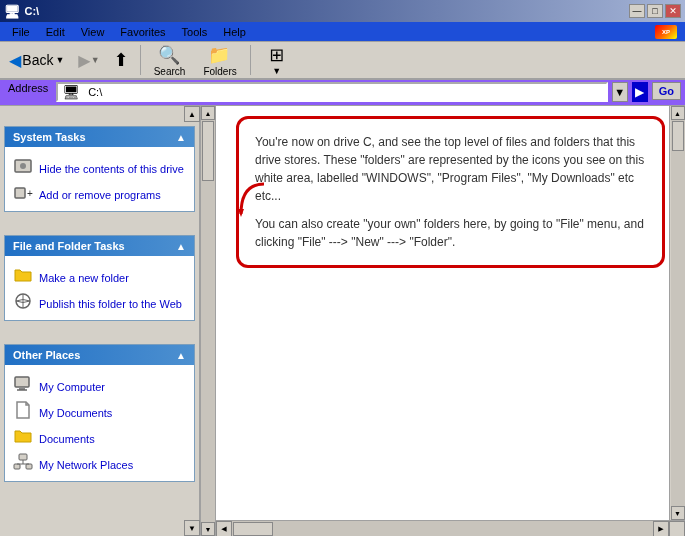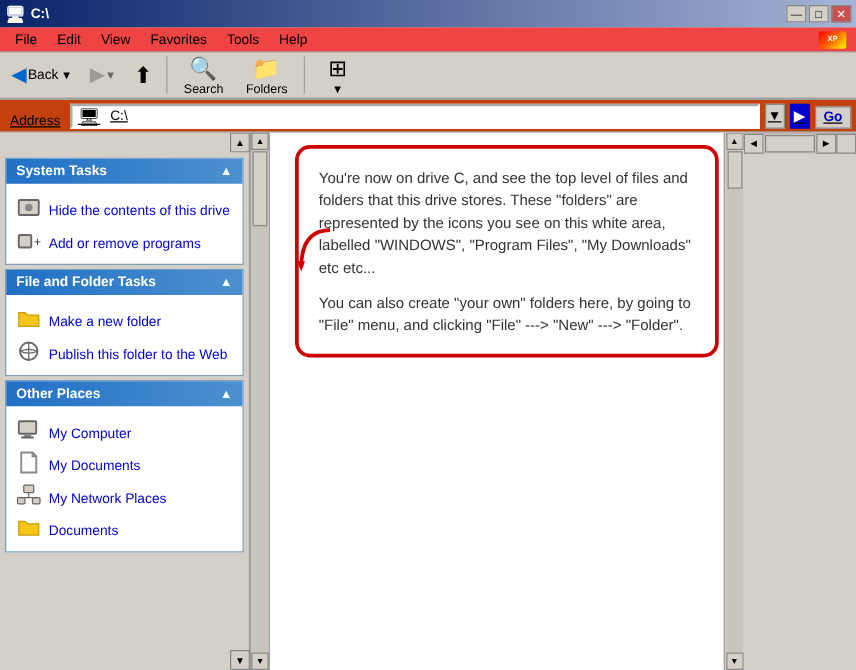--- a/index.html
+++ b/index.html
@@ -23,21 +23,21 @@
       background: #d4d0c8;
       border: 1px solid #888;
       font-size: 9px;
       display: flex; align-items: center; justify-content: center;
       cursor: pointer;
       color: black;
     }
 
     
     .menu-bar {
-      background: #ef4444;
+      background: #1d4ed8;
       height: 20px;
       display: flex;
       align-items: center;
       padding: 0 4px;
       border-bottom: 1px solid #a0a0a0;
     }
     .menu-item {
       padding: 2px 8px;
       font-size: 11px;
       cursor: pointer;
@@ -71,28 +71,27 @@
       cursor: pointer;
       font-size: 10px;
       border: 1px solid transparent;
     }
     .back-btn { display: flex; align-items: center; gap: 1px; }
     .arrow-left { color: #0066cc; font-size: 16px; }
     .arrow-right { color: #666; font-size: 16px; }
 
     
     .address-bar {
-      background: #c2410c;
+      background: #8b5cf6;
       height: 26px;
       display: flex;
-      align-items: flex-end;
+      align-items: flex-start;
       padding: 2px 4px;
       border-bottom: 1px solid #a0a0a0;
       gap: 4px;
-      text-decoration: underline;
     }
     .address-label { font-size: 11px; padding: 0 4px; }
     .address-input {
       flex: 1;
       height: 20px;
       border: 2px inset #fff;
       background: white;
       padding: 0 4px;
       font-size: 11px;
       display: flex;
@@ -130,21 +129,21 @@
       width: 200px;
       min-width: 200px;
       background: #d4d0c8;
       overflow-y: auto;
       border-right: 1px solid #a0a0a0;
       padding: 4px;
     }
 
     
     .task-panel {
-      margin-bottom: 3px;
+      margin-bottom: 23px;
       border: 1px solid #7b9ebd;
       background: white;
     }
     .task-panel-header {
       background: linear-gradient(to right, #2170c5, #4d90d0);
       color: white;
       padding: 4px 8px;
       font-size: 11px;
       font-weight: bold;
       display: flex;
@@ -268,21 +267,21 @@
   <div style="flex:1"></div>
   <div class="xp-logo" style="margin-right:4px;">
     <span style="color:white;font-weight:bold;font-size:6px;">XP</span>
   </div>
 </div>
 
 <div class="toolbar">
 
   <div class="nav-btn back-btn">
     <span class="arrow-left">◀</span>
-    <span style="font-size:11px;">Back</span>
+    <span style="font-size:14px;">Back</span>
     <span style="font-size:9px;margin-left:1px;">▼</span>
   </div>
 
   <div class="nav-btn" style="opacity:0.5;">
     <span class="arrow-right">▶</span>
     <span style="font-size:9px;">▼</span>
   </div>
 
   <div class="nav-btn">
     <span style="font-size:18px;">⬆</span>
@@ -403,57 +402,57 @@
               <svg width="20" height="20" viewBox="0 0 20 20">
                   <path d="M4 2 L13 2 L16 5 L16 18 L4 18 Z" fill="white" stroke="#888" stroke-width="1.5"></path>
                   <path d="M13 2 L13 5 L16 5" fill="none" stroke="#888" stroke-width="1.5"></path>
                 </svg>
             </span>
             <span class="task-text">My Documents</span>
           </div>
           <div class="task-item">
             <span class="task-icon">
               <svg width="20" height="20" viewBox="0 0 20 20">
+                  <path d="M2 5 L2 16 L18 16 L18 7 L9 7 L7 5 Z" fill="#f5c518" stroke="#c8a000" stroke-width="1"></path>
+                </svg>
+            </span>
+            <span class="task-text">Documents</span>
+          </div>
+          <div class="task-item">
+            <span class="task-icon">
+              <svg width="20" height="20" viewBox="0 0 20 20">
                   <rect x="6" y="2" width="8" height="6" rx="1" fill="#d4d0c8" stroke="#666" stroke-width="1"></rect>
                   <rect x="1" y="12" width="6" height="5" rx="1" fill="#d4d0c8" stroke="#666" stroke-width="1"></rect>
                   <rect x="13" y="12" width="6" height="5" rx="1" fill="#d4d0c8" stroke="#666" stroke-width="1"></rect>
                   <line x1="10" y1="8" x2="10" y2="12" stroke="#666" stroke-width="1"></line>
                   <line x1="4" y1="12" x2="16" y2="12" stroke="#666" stroke-width="1"></line>
                 </svg>
             </span>
             <span class="task-text">My Network Places</span>
           </div>
-          <div class="task-item">
-            <span class="task-icon">
-              <svg width="20" height="20" viewBox="0 0 20 20">
-                  <path d="M2 5 L2 16 L18 16 L18 7 L9 7 L7 5 Z" fill="#f5c518" stroke="#c8a000" stroke-width="1"></path>
-                </svg>
-            </span>
-            <span class="task-text">Documents</span>
-          </div>
         </div>
       </div>
     </div>
 
     <div class="scroll-arrow" style="align-self:flex-end;width:16px;">▼</div>
   </div>
 
   <div style="width:16px;background:#d4d0c8;border-right:1px solid #a0a0a0;border-left:1px solid #a0a0a0;display:flex;flex-direction:column;align-items:center;">
     <div style="width:14px;height:14px;background:#d4d0c8;border:1px solid #888;display:flex;align-items:center;justify-content:center;cursor:pointer;">
         <span style="font-size:7px;">▲</span>
       </div>
     <div style="flex:1;width:14px;background:#c8c4bc;">
       <div style="width:12px;height:60px;background:#d4d0c8;border:1px solid #888;margin:1px;"></div>
     </div>
     <div style="width:14px;height:14px;background:#d4d0c8;border:1px solid #888;display:flex;align-items:center;justify-content:center;cursor:pointer;">
         <span style="font-size:7px;">▼</span>
       </div>
   </div>
 
-  <div style="flex:1;display:flex;flex-direction:row;overflow:hidden;">
+  <div style="flex:1;display:flex;flex-direction:column;overflow:hidden;">
     <div style="flex:1;position:relative;background:white;overflow:hidden;display:flex;">
 
       <div class="folder-area">
 
         <div class="folder-item">
           <span style="font-size:36px;">
             <svg width="40" height="36" viewBox="0 0 40 36">
                 <path d="M2 8 L2 28 L38 28 L38 10 L20 10 L16 8 Z" fill="#f5c518" stroke="#c8a000" stroke-width="1.5"></path>
                 <path d="M2 12 L38 12" stroke="#c8a000" stroke-width="1"></path>
               </svg>

